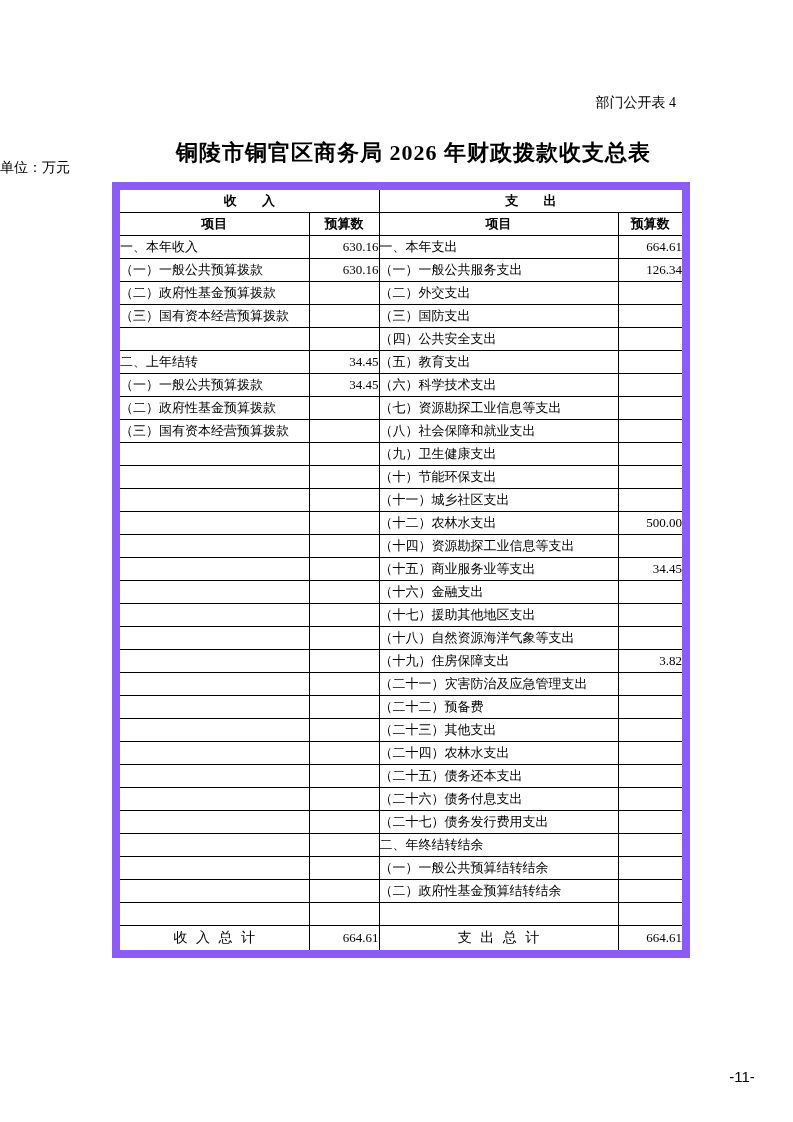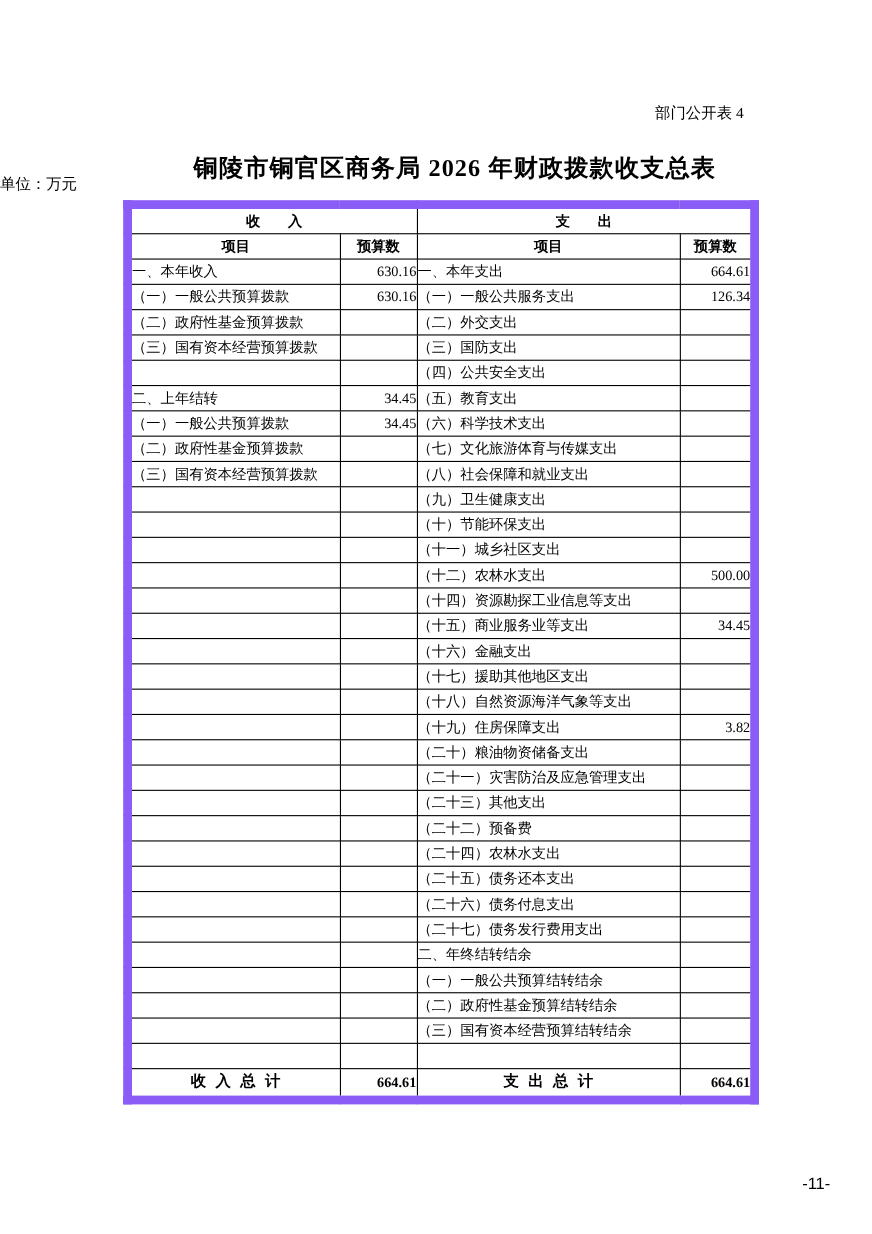--- a/index.html
+++ b/index.html
@@ -70,21 +70,21 @@
   }
   td.item {
     text-align: left;
     padding-left: 6px;
   }
   td.num {
     text-align: right;
     padding-right: 4px;
   }
   tr.total-row td {
-    font-weight: 700;
+    font-weight: 400;
     height: 24px;
     line-height: 24px;
   }
   tr.total-row td.total-label {
     text-align: center;
     font-size: 14px;
     word-spacing: 5px;
   }
   .page-number {
     position: absolute;
@@ -165,21 +165,21 @@
         </tr>
         <tr>
           <td class="item">（一）一般公共预算拨款</td>
           <td class="num">34.45</td>
           <td class="item">（六）科学技术支出</td>
           <td class="num"></td>
         </tr>
         <tr>
           <td class="item">（二）政府性基金预算拨款</td>
           <td class="num"></td>
-          <td class="item">（七）文化旅游体育与传媒支出</td>
+          <td class="item">（七）资源勘探工业信息等支出</td>
           <td class="num"></td>
         </tr>
         <tr>
           <td class="item">（三）国有资本经营预算拨款</td>
           <td class="num"></td>
           <td class="item">（八）社会保障和就业支出</td>
           <td class="num"></td>
         </tr>
         <tr>
           <td class="item"></td>
@@ -237,44 +237,38 @@
         </tr>
         <tr>
           <td class="item"></td>
           <td class="num"></td>
           <td class="item">（十九）住房保障支出</td>
           <td class="num">3.82</td>
         </tr>
         <tr>
           <td class="item"></td>
           <td class="num"></td>
-          <td class="item">（二十）粮油物资储备支出</td>
-          <td class="num"></td>
-        </tr>
-        <tr>
-          <td class="item"></td>
-          <td class="num"></td>
           <td class="item">（二十一）灾害防治及应急管理支出</td>
           <td class="num"></td>
         </tr>
         <tr>
           <td class="item"></td>
           <td class="num"></td>
+          <td class="item">（二十二）预备费</td>
+          <td class="num"></td>
+        </tr>
+        <tr>
+          <td class="item"></td>
+          <td class="num"></td>
           <td class="item">（二十三）其他支出</td>
           <td class="num"></td>
         </tr>
         <tr>
           <td class="item"></td>
           <td class="num"></td>
-          <td class="item">（二十二）预备费</td>
-          <td class="num"></td>
-        </tr>
-        <tr>
-          <td class="item"></td>
-          <td class="num"></td>
           <td class="item">（二十四）农林水支出</td>
           <td class="num"></td>
         </tr>
         <tr>
           <td class="item"></td>
           <td class="num"></td>
           <td class="item">（二十五）债务还本支出</td>
           <td class="num"></td>
         </tr>
         <tr>
@@ -298,26 +292,20 @@
         <tr>
           <td class="item"></td>
           <td class="num"></td>
           <td class="item">（一）一般公共预算结转结余</td>
           <td class="num"></td>
         </tr>
         <tr>
           <td class="item"></td>
           <td class="num"></td>
           <td class="item">（二）政府性基金预算结转结余</td>
-          <td class="num"></td>
-        </tr>
-        <tr>
-          <td class="item"></td>
-          <td class="num"></td>
-          <td class="item">（三）国有资本经营预算结转结余</td>
           <td class="num"></td>
         </tr>
         <tr>
           <td class="item"></td>
           <td class="num"></td>
           <td class="item"></td>
           <td class="num"></td>
         </tr>
       </tbody>
     <tfoot>

